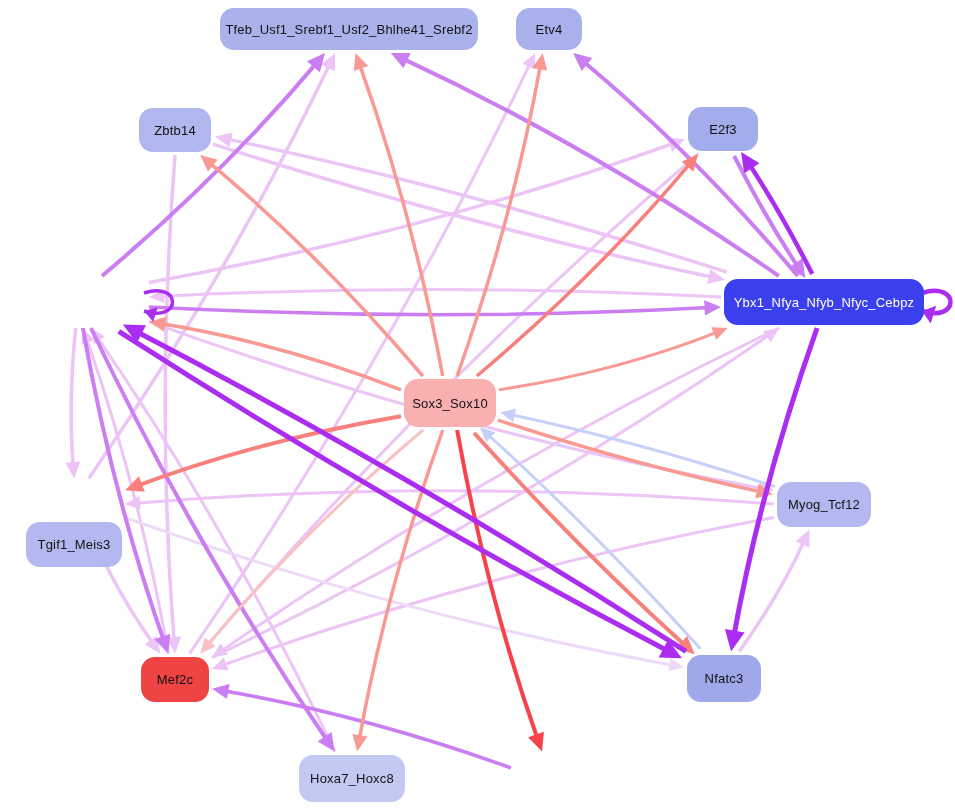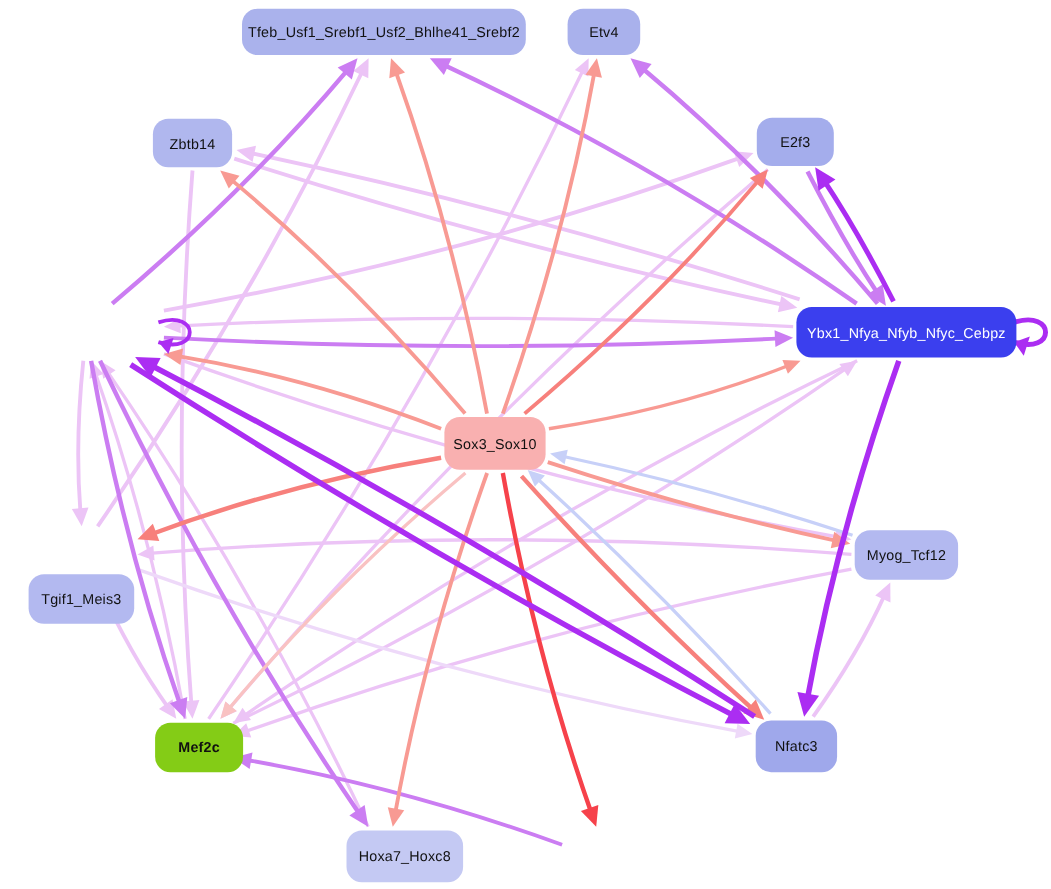--- a/index.html
+++ b/index.html
@@ -219,17 +219,17 @@
     </svg>
   <div id="node-layer">
       <div class="node" style="left: 220px; top: 8px; width: 258px; height: 42px; background: rgb(170, 178, 236); color: rgb(17, 17, 17); text-align: right;">Tfeb_Usf1_Srebf1_Usf2_Bhlhe41_Srebf2</div>
       <div class="node" style="left: 516px; top: 8px; width: 66px; height: 42px; background: rgb(169, 177, 236); color: rgb(17, 17, 17);">Etv4</div>
       <div class="node" style="left: 139px; top: 108px; width: 72px; height: 44px; background: rgb(176, 183, 238); color: rgb(17, 17, 17);">Zbtb14</div>
       <div class="node" style="left: 688px; top: 107px; width: 70px; height: 44px; background: rgb(164, 173, 236); color: rgb(17, 17, 17);">E2f3</div>
       <div class="node" style="left: 724px; top: 279px; width: 200px; height: 46px; background: rgb(59, 63, 238); color: rgb(255, 255, 255); border-radius: 14px;">Ybx1_Nfya_Nfyb_Nfyc_Cebpz</div>
       <div class="node" style="left: 404px; top: 379px; width: 92px; height: 48px; background: rgb(249, 176, 176); color: rgb(17, 17, 17);">Sox3_Sox10</div>
       <div class="node" style="left: 26px; top: 481.5px; width: 96px; height: 45px; background: rgb(179, 185, 240); color: rgb(17, 17, 17); margin-top: 40px;">Tgif1_Meis3</div>
       <div class="node" style="left: 777px; top: 481.5px; width: 94px; height: 45px; background: rgb(179, 185, 240); color: rgb(17, 17, 17);">Myog_Tcf12</div>
-      <div class="node" style="left: 141px; top: 656.5px; width: 80px; height: 45px; background: #84cc16; color: rgb(17, 17, 17); font-weight: bold;">Mef2c</div>
+      <div class="node" style="left: 141px; top: 656.5px; width: 68px; height: 45px; background: #ef4444; color: rgb(17, 17, 17);">Mef2c</div>
       <div class="node" style="left: 687px; top: 654.5px; width: 74px; height: 47px; background: rgb(159, 168, 235); color: rgb(17, 17, 17);">Nfatc3</div>
-      <div class="node" style="left: 315px; top: 754.5px; width: 106px; height: 47px; background: rgb(196, 201, 243); color: rgb(17, 17, 17);">Hoxa7_Hoxc8</div>
+      <div class="node" style="left: 299px; top: 754.5px; width: 106px; height: 47px; background: rgb(196, 201, 243); color: rgb(17, 17, 17);">Hoxa7_Hoxc8</div>
     </div>
 </div>
 
 </body></html>

